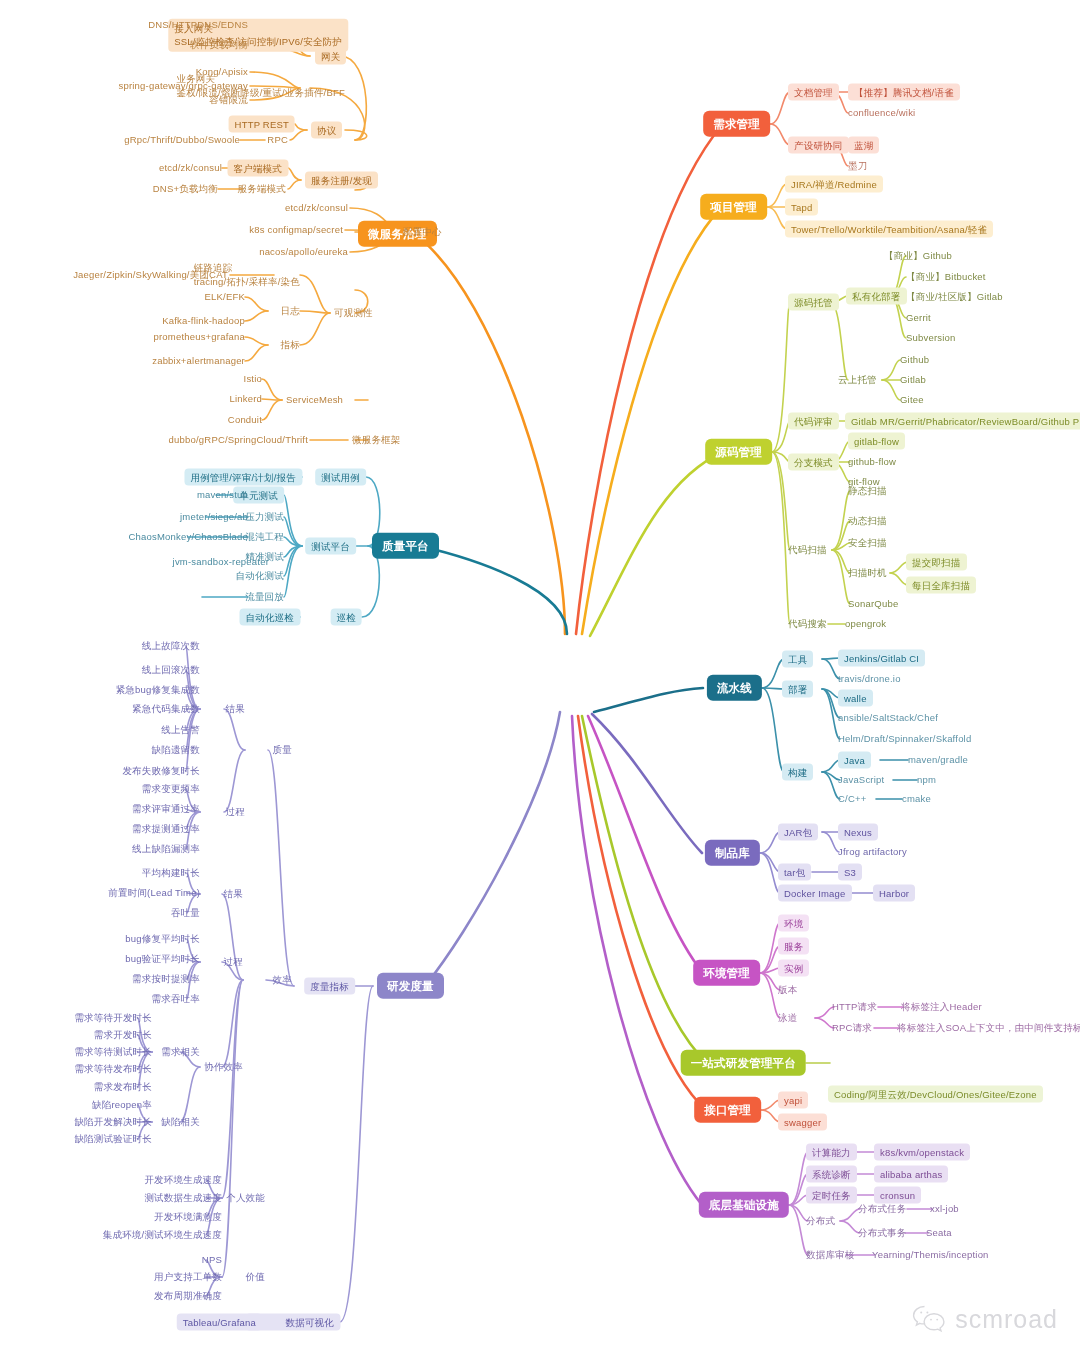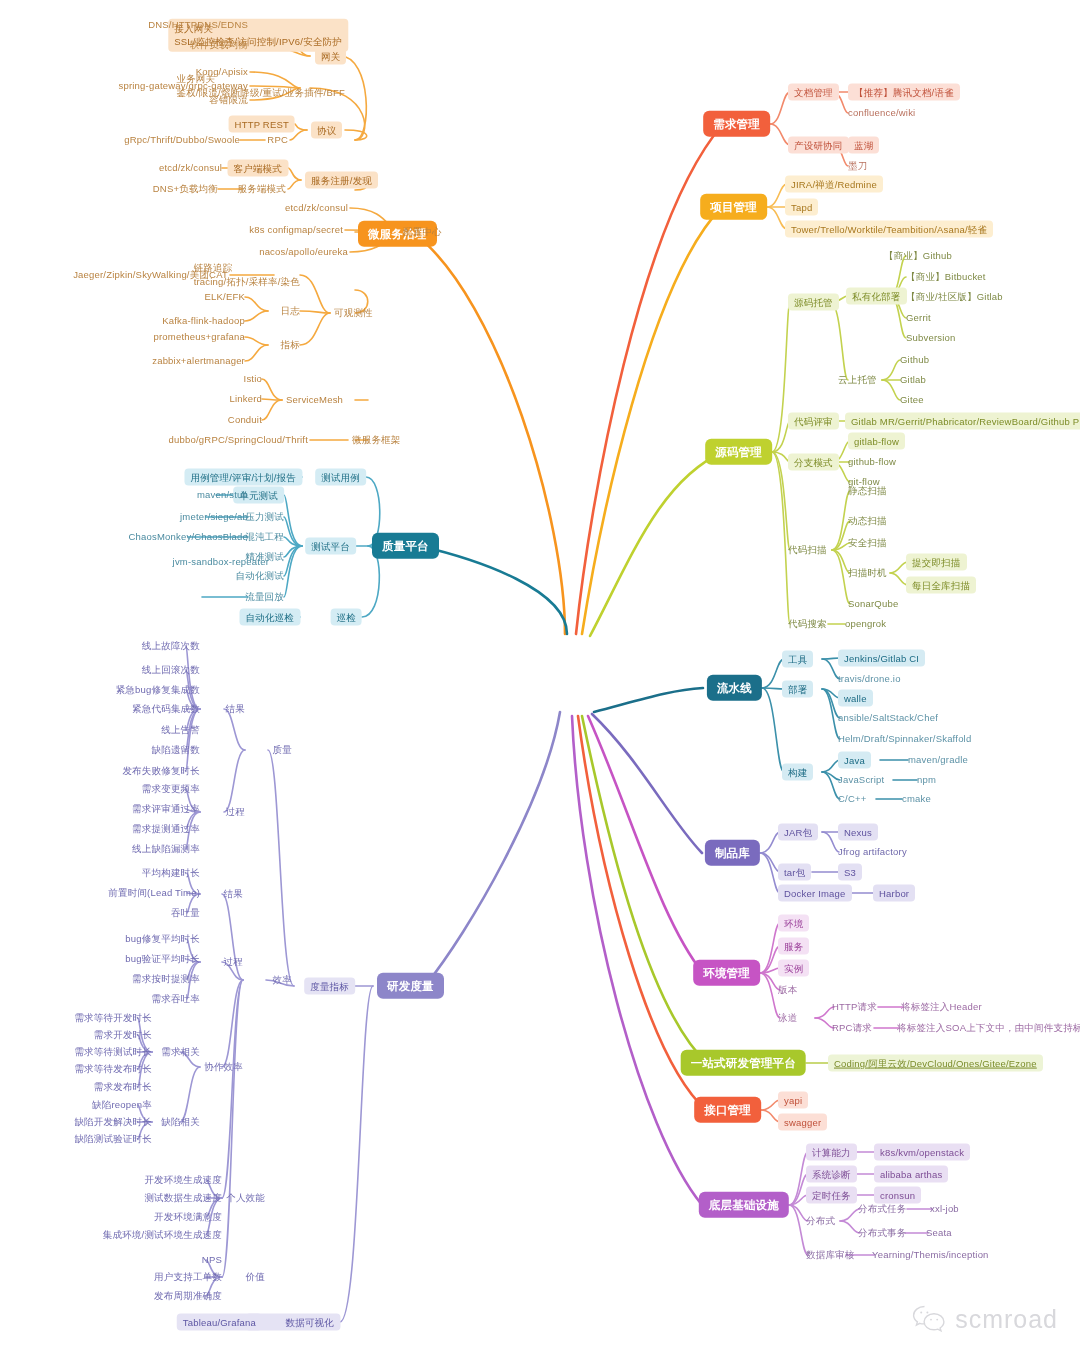--- a/index.html
+++ b/index.html
@@ -572,21 +572,21 @@
   <div class="node chip t-magenta-l anchor-l" style="left:778px;top:946px;">服务</div>
   <div class="node chip t-magenta-l anchor-l" style="left:778px;top:968px;">实例</div>
   <div class="node leaf t-magentaT anchor-l" style="left:778px;top:990px;">版本</div>
   <div class="node leaf t-magentaT anchor-l" style="left:778px;top:1018px;">泳道</div>
   <div class="node leaf t-magentaT anchor-l" style="left:832px;top:1007px;">HTTP请求</div>
   <div class="node leaf t-magentaT anchor-l" style="left:901px;top:1007px;">将标签注入Header</div>
   <div class="node leaf t-magentaT anchor-l" style="left:832px;top:1028px;">RPC请求</div>
   <div class="node leaf t-magentaT anchor-l" style="left:897px;top:1028px;">将标签注入SOA上下文中，由中间件支持标签的传递</div>
 
   <div class="node chip big t-green anchor-r" style="left:806px;top:1063px;">一站式研发管理平台</div>
-  <div class="node chip t-green-l anchor-l" style="left:828px;top:1063px;text-decoration:underline;">Coding/阿里云效/DevCloud/Ones/Gitee/Ezone</div>
+  <div class="node chip t-green-l anchor-l" style="left:828px;top:1094px;">Coding/阿里云效/DevCloud/Ones/Gitee/Ezone</div>
 
   <div class="node chip big t-red anchor-r" style="left:761px;top:1110px;">接口管理</div>
   <div class="node chip t-red-l anchor-l" style="left:778px;top:1100px;">yapi</div>
   <div class="node chip t-red-l anchor-l" style="left:778px;top:1122px;">swagger</div>
 
   <div class="node chip big t-violet anchor-r" style="left:789px;top:1205px;">底层基础设施</div>
   <div class="node chip t-violet-l anchor-l" style="left:806px;top:1152px;">计算能力</div>
   <div class="node chip t-violet-l anchor-l" style="left:874px;top:1152px;">k8s/kvm/openstack</div>
   <div class="node chip t-violet-l anchor-l" style="left:806px;top:1174px;">系统诊断</div>
   <div class="node chip t-violet-l anchor-l" style="left:874px;top:1174px;">alibaba arthas</div>

